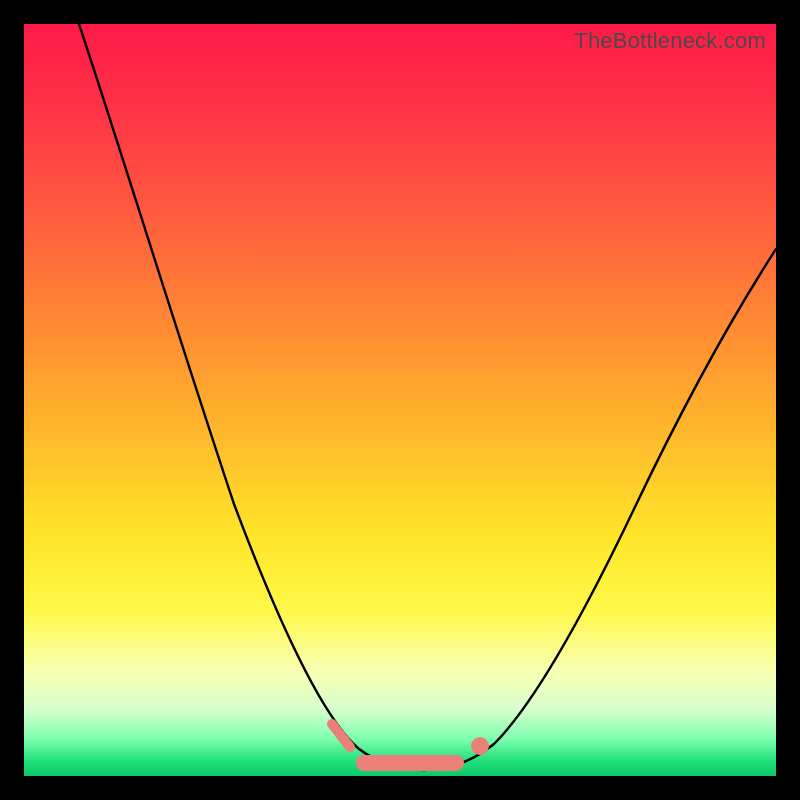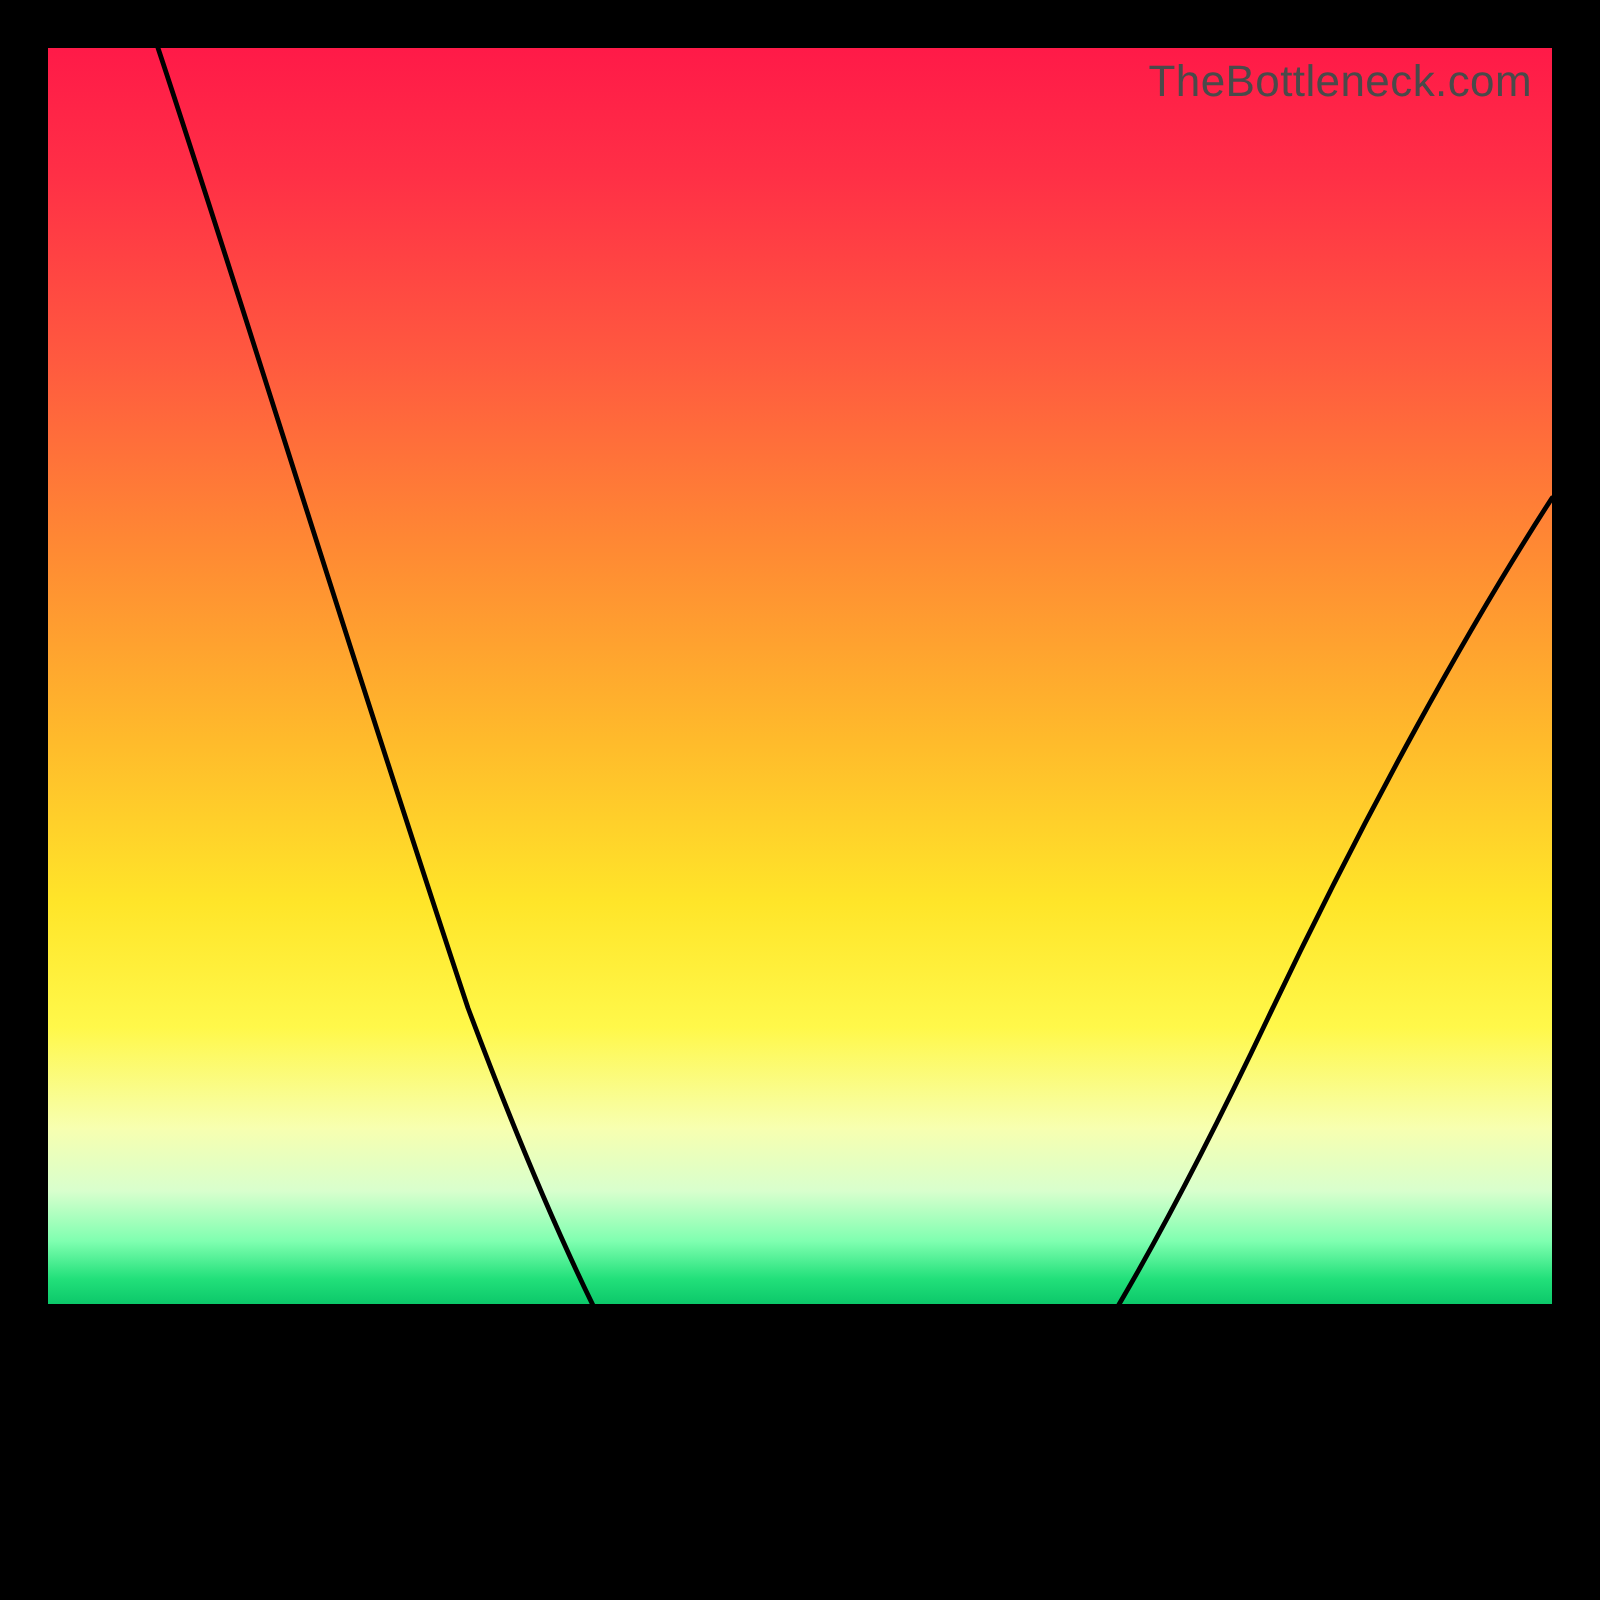--- a/index.html
+++ b/index.html
@@ -15,21 +15,21 @@
     position: relative;
     width: 800px;
     height: 800px;
     background: #000;
   }
   .plot {
     position: absolute;
     left: 24px;
     top: 24px;
     width: 752px;
-    height: 628px;
+    height: 752px;
     
     background: linear-gradient(
       to bottom,
       #ff1a48 0%,
       #ff2f46 10%,
       #ff5a3f 25%,
       #ff8a33 40%,
       #ffba2b 55%,
       #ffe529 68%,
       #fff84a 78%,

